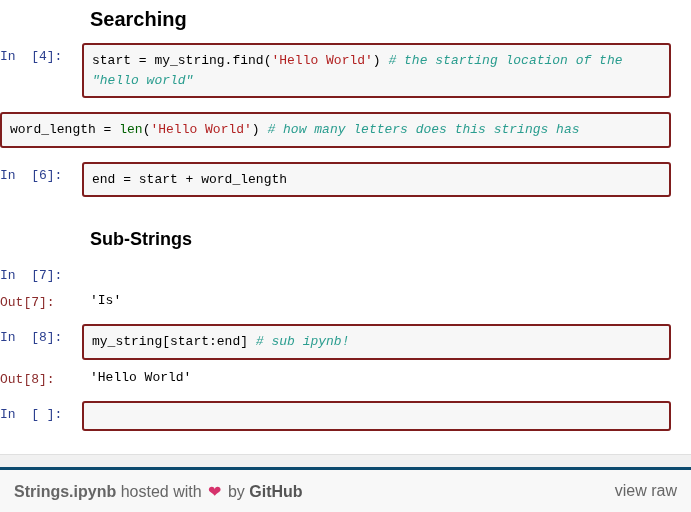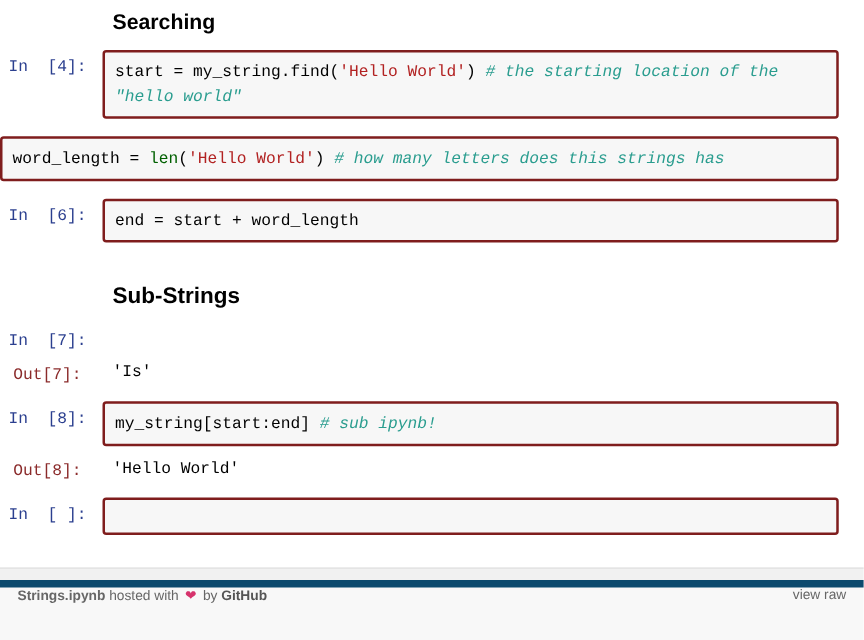--- a/index.html
+++ b/index.html
@@ -1,36 +1,36 @@
 <!DOCTYPE html>
 <html><head>
 <meta charset="utf-8">
 <style>
   html,body{margin:0;padding:0;font-family:Arial,Helvetica,sans-serif;background:#fff;color:#000}
   .viewport{width:691px;height:512px;position:relative;overflow:hidden;box-sizing:border-box}
   .nb-scroll{position:absolute;left:0;top:0;right:0;height:454px;overflow-y:auto;overflow-x:auto;padding:0 20px 0 0}
   .nb{padding:0 0 20px 0}
   .hdr{font-weight:bold;margin:8px 0 12px 90px}
-  .h-search{font-size:17px}
+  .h-search{font-size:20px}
   .h-sub{font-size:18px;margin-top:32px}
   .cell{display:flex;align-items:flex-start;margin:6px 0 14px 0}
-  .prompt{width:82px;flex:0 0 82px;text-align:center;font-family:"Courier New",monospace;font-size:13px;padding:6px 6px 0 0;box-sizing:border-box;white-space:pre}
+  .prompt{width:82px;flex:0 0 82px;text-align:left;font-family:"Courier New",monospace;font-size:13px;padding:6px 6px 0 0;box-sizing:border-box;white-space:pre}
   .prompt.in{color:#2b3f8f}
   .prompt.out{color:#8b2b2b}
   .codebox{flex:1;border:2px solid #7f1d1d;border-radius:3px;background:#f7f7f7;padding:6px 8px;font-family:"Courier New",monospace;font-size:13px;line-height:1.5;min-height:14px;overflow-wrap:anywhere}
   .outbox{flex:1;padding:4px 8px 2px 8px;font-family:Liberation Mono, monospace;font-size:13px}
   .tk-name{color:#000}
   .tk-op{color:#555}
   .tk-str{color:#b22222}
   .tk-com{color:#2a9d8f;font-style:italic}
   .tk-num{color:#006000}
   .tk-builtin{color:#006000}
   .hscroll{position:absolute;left:0;right:0;top:454px;height:15px;background:#f1f1f1;border-top:1px solid #e0e0e0}
   .hscroll::before{content:"";position:absolute;left:2px;top:4px;width:8px;height:8px}
-  .footer{position:absolute;left:0;right:0;bottom:0;height:42px;border-top:6px solid #0c4a6e;background:#f8f8f8;display:flex;align-items:flex-start;justify-content:space-between;padding:0 14px;font-size:11px;color:#666}
+  .footer{position:absolute;left:0;right:0;bottom:0;height:42px;border-top:3px solid #0c4a6e;background:#f8f8f8;display:flex;align-items:center;justify-content:space-between;padding:0 14px;font-size:16px;color:#666}
   .footer a{color:#666;text-decoration:none;font-weight:normal}
   .footer a.fname{font-weight:bold}
   .heart{color:#d6336c;margin:0 2px}
   .gh{font-weight:bold;color:#555}
   
   .nb-scroll::-webkit-scrollbar{width:14px}
   .nb-scroll::-webkit-scrollbar-thumb{background:#c7c7c7;border-radius:2px}
   .nb-scroll::-webkit-scrollbar-track{background:#f1f1f1}
 </style>
 </head>

